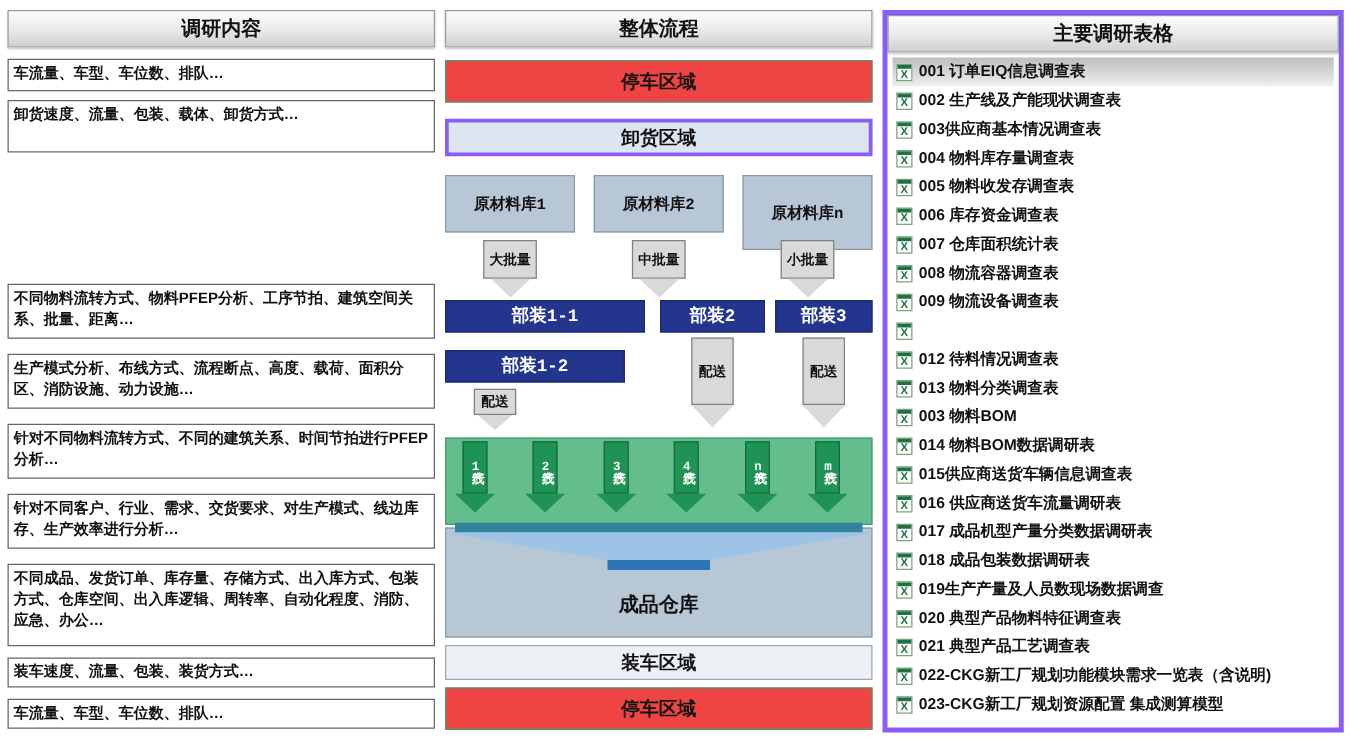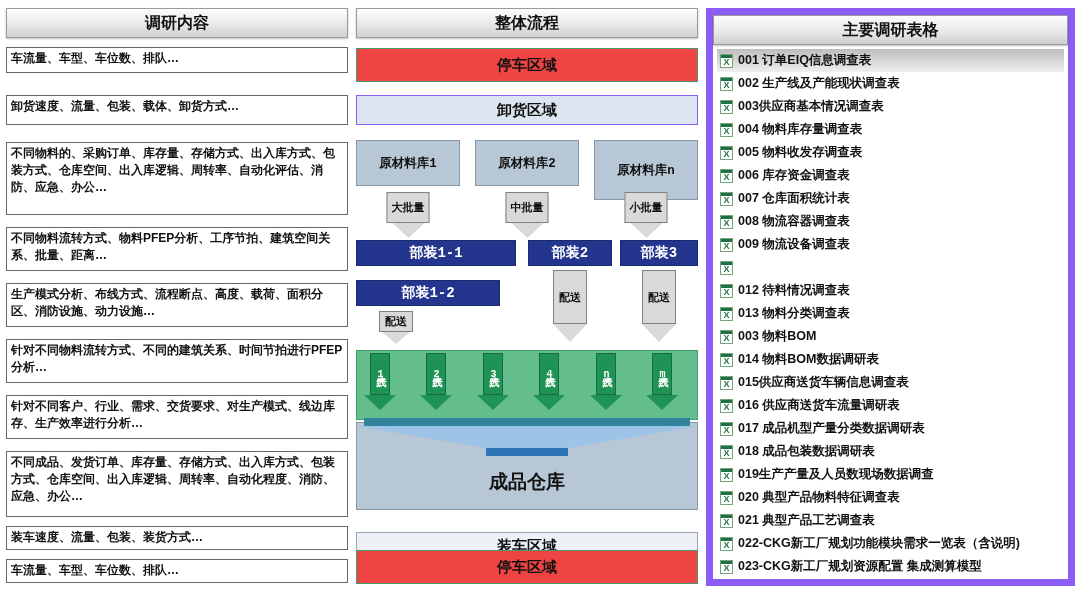--- a/index.html
+++ b/index.html
@@ -4,21 +4,21 @@
 <style>
   html,body { margin:0; padding:0; background:#fff; }
   .canvas {
     position:relative; width:1080px; height:594px; overflow:hidden;
     background:#fff; color:#111;
     font-family:"Liberation Sans","DejaVu Sans",sans-serif;
   }
   .col { position:absolute; top:8px; height:578px; }
   #col-left  { left:6px;   width:342px; }
   #col-mid   { left:356px; width:342px;font-family:Liberation Mono, monospace; }
-  #col-right { left:706px; width:369px; background:#fff; border:7px solid #8b5cf6; box-sizing:border-box; }
+  #col-right { left:706px; width:369px; background:#fff; border:4px solid #8b5cf6; box-sizing:border-box; }
 
   .col-header {
     position:absolute; top:0; left:0; width:100%; height:30px; box-sizing:border-box;
     border:1px solid #9a9a9a;
     background:linear-gradient(180deg,#fcfcfc 0%,#e9e9e9 55%,#cfcfcf 100%);
     box-shadow:0 1px 2px rgba(0,0,0,.25);
     display:flex; align-items:center; justify-content:center;
     font-size:16px; font-weight:bold;
   }
 
@@ -31,26 +31,26 @@
   }
 
   
   .box {
     position:absolute; box-sizing:border-box;
     display:flex; align-items:center; justify-content:center;
     font-weight:bold; text-align:center;
   }
   .big       { left:0; width:342px; font-size:15px; }
   .green     { background:#ef4444; border:1px solid #4a9a6f; color:#111; }
-  .lightblue { background:#DCE6F1; border:1px solid #8b5cf6; }
+  .lightblue { background:#DCE6F1; border:3px solid #8b5cf6; }
   .grayblue  { background:#B7C7D5; border:1px solid #8599A9; }
-  .lightbox  { background:#EDF1F6; border:1px solid #9aa7b5;margin-top:16px; }
+  .lightbox  { background:#EDF1F6; border:1px solid #9aa7b5; }
   .wh        { font-size:12.5px; }
   .navy      { background:#23358C; border:1px solid #1a2a6e; color:#fff; font-size:14px; }
-  .finished  { align-items:flex-end; padding-bottom:14px; font-size:19px; }
+  .finished  { align-items:flex-end; padding-bottom:14px; font-size:16px; }
 
   
   .varrow { position:absolute; transform:translateX(-50%); display:flex; flex-direction:column; align-items:center; z-index:1;justify-content:space-between; }
   .varrow .shaft {
     background:#D9D9D9; border:1px solid #808080; box-sizing:border-box;
     font-size:11px; font-weight:bold; white-space:nowrap;
     display:flex; align-items:center; justify-content:center;
   }
   .varrow .head {
     width:0; height:0; border-style:solid; border-color:transparent;
@@ -92,22 +92,21 @@
   .xl::after { content:""; position:absolute; left:0; top:0; width:100%; height:3px; background:#1E7145; }
 </style>
 </head>
 <body>
 
 <div class="canvas">
 
   <section class="col" id="col-left">
     <header class="col-header">调研内容</header>
     <div class="note" style="top:39px;height:26px">车流量、车型、车位数、排队…</div>
-    <div class="note" style="top:87px;height:30px">卸货速度、流量、包装、载体、卸货方式…</div>
-    <div class="note" style="top:134px;height:73px">不同物料的、采购订单、库存量、存储方式、出入库方式、包装方式、仓库空间、出入库逻辑、周转率、自动化评估、消防、应急、办公…</div>
+    <div class="note" style="top:72px;height:42px">卸货速度、流量、包装、载体、卸货方式…</div>
     <div class="note" style="top:219px;height:44px">不同物料流转方式、物料PFEP分析、工序节拍、建筑空间关系、批量、距离…</div>
     <div class="note" style="top:275px;height:44px">生产模式分析、布线方式、流程断点、高度、载荷、面积分区、消防设施、动力设施…</div>
     <div class="note" style="top:331px;height:44px">针对不同物料流转方式、不同的建筑关系、时间节拍进行PFEP分析…</div>
     <div class="note" style="top:387px;height:44px">针对不同客户、行业、需求、交货要求、对生产模式、线边库存、生产效率进行分析…</div>
     <div class="note" style="top:443px;height:66px">不同成品、发货订单、库存量、存储方式、出入库方式、包装方式、仓库空间、出入库逻辑、周转率、自动化程度、消防、应急、办公…</div>
     <div class="note" style="top:518px;height:24px">装车速度、流量、包装、装货方式…</div>
     <div class="note" style="top:551px;height:24px">车流量、车型、车位数、排队…</div>
   </section>
 
   <section class="col" id="col-mid">

